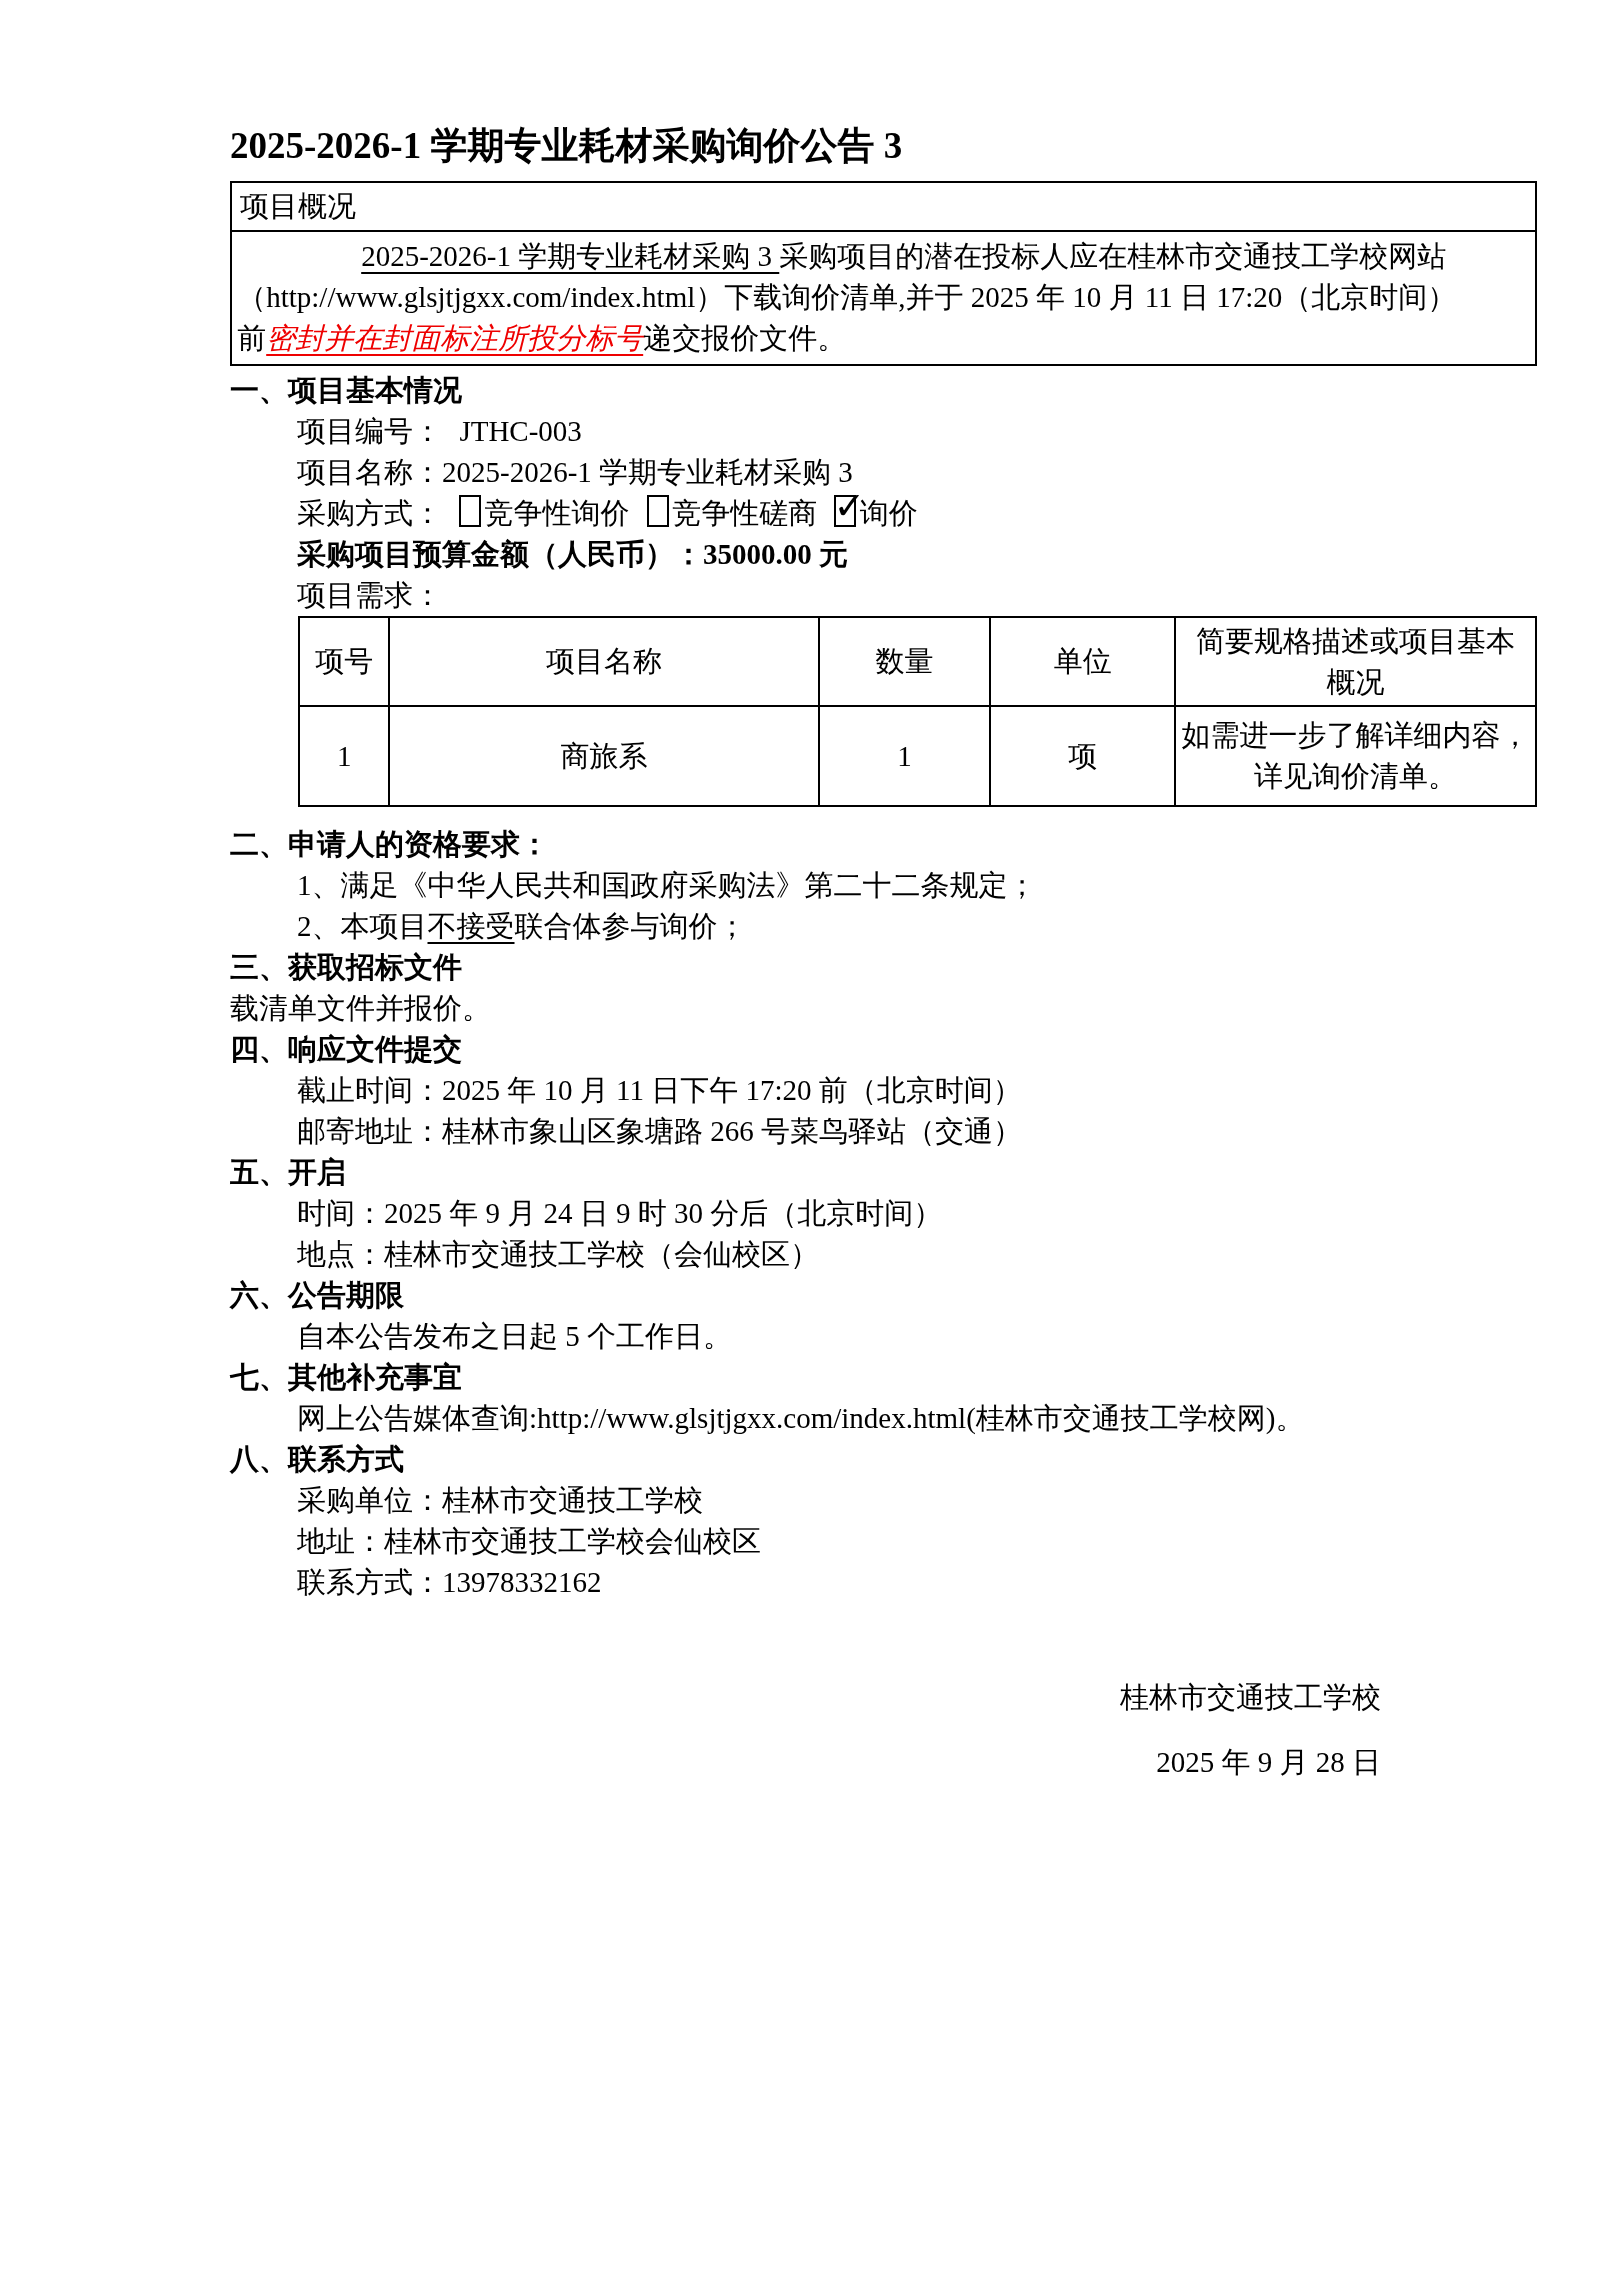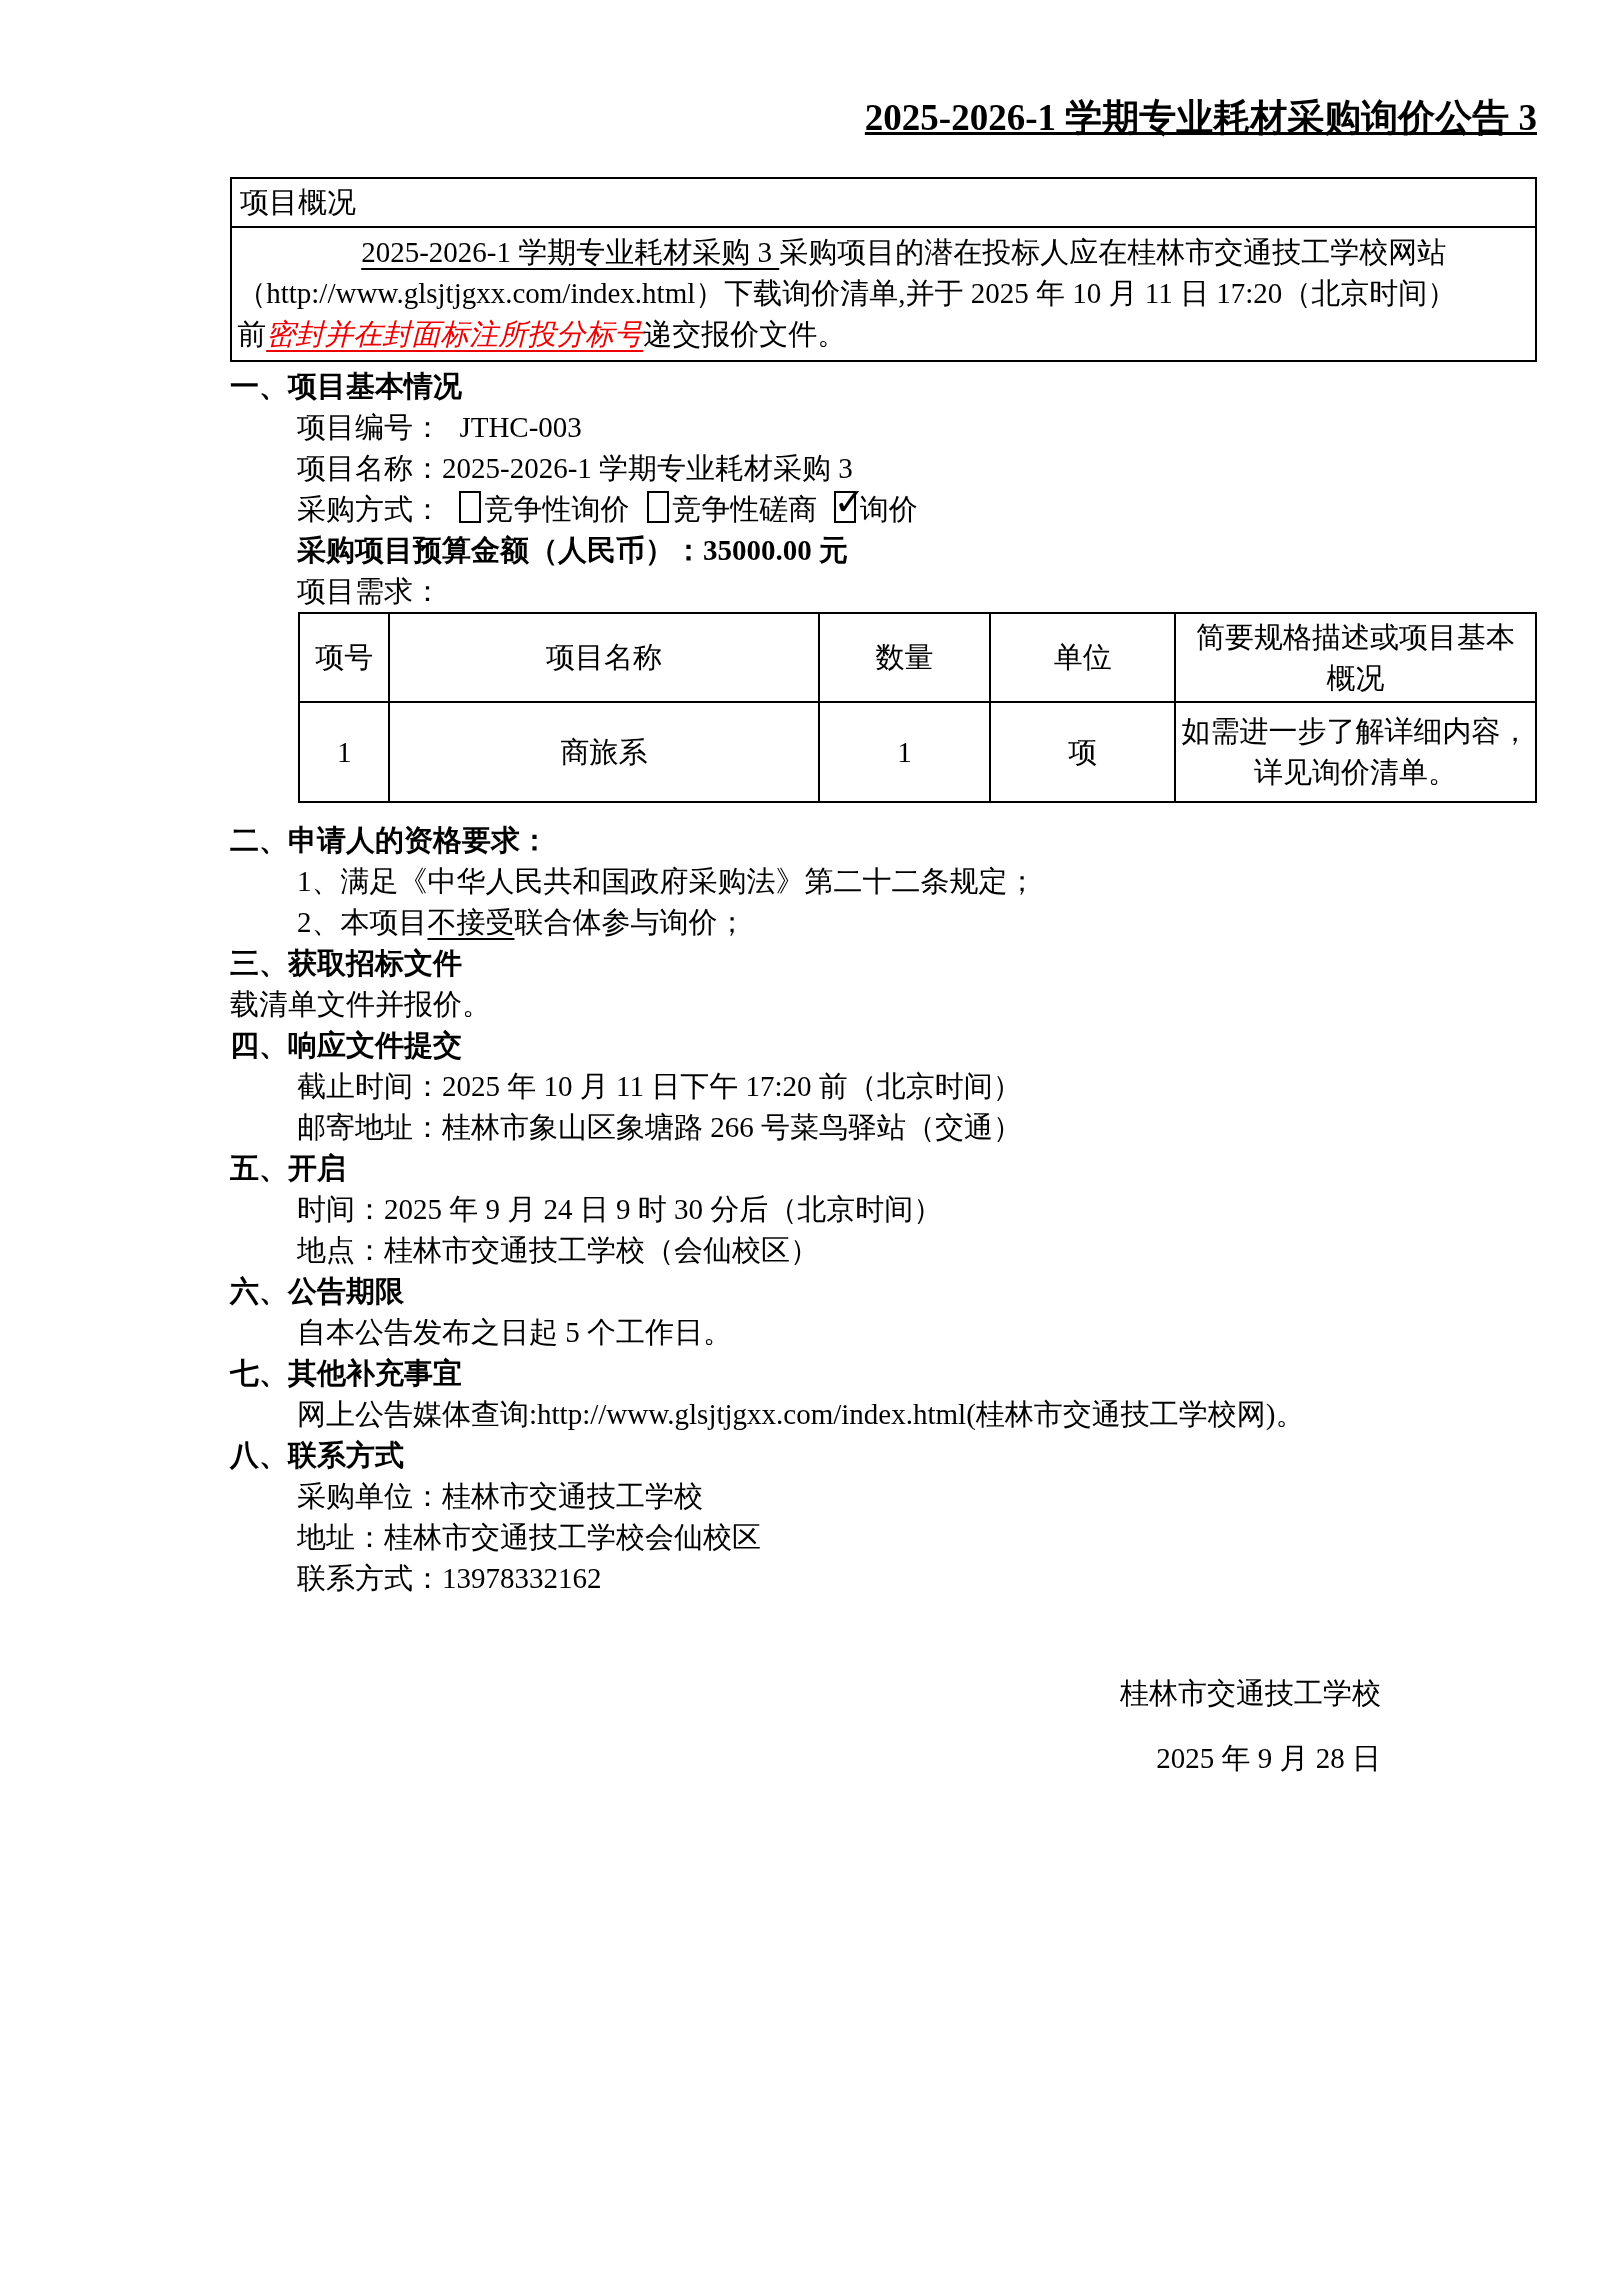--- a/index.html
+++ b/index.html
@@ -9,29 +9,28 @@
   html,body{margin:0;padding:0;background:#ffffff;}
   body{
     width:1623px;height:2295px;overflow:hidden;
     color:var(--ink);
     font-family:"Liberation Serif","DejaVu Serif",serif;
     font-size:29px;
   }
   .page{box-sizing:border-box;width:1623px;height:2295px;padding:0 86px 0 230px;}
 
   .title{
-    margin-top:92px;
-    text-align:right;
+    margin-top:120px;
+    text-align:left;
     font-size:37px;font-weight:700;line-height:52px;
     white-space:nowrap;
-    text-decoration:underline;
   }
 
   
-  .overview-box{margin-top:33px;border:2px solid var(--ink);}
+  .overview-box{margin-top:9px;border:2px solid var(--ink);}
   .ob-head{height:47px;line-height:47px;padding-left:7.9px;border-bottom:2px solid var(--ink);}
   .ob-body{padding:3.9px 6.5px 5.2px 5.2px;}
   .ob-line{line-height:41px;white-space:nowrap;}
   .ob-line1{text-indent:124px;}
 
   .u{text-decoration:underline;text-decoration-thickness:2px;text-underline-offset:5.9px;}
   .red{color:var(--red);font-style:italic;}
 
   
   .sections{margin-top:3.9px;}

